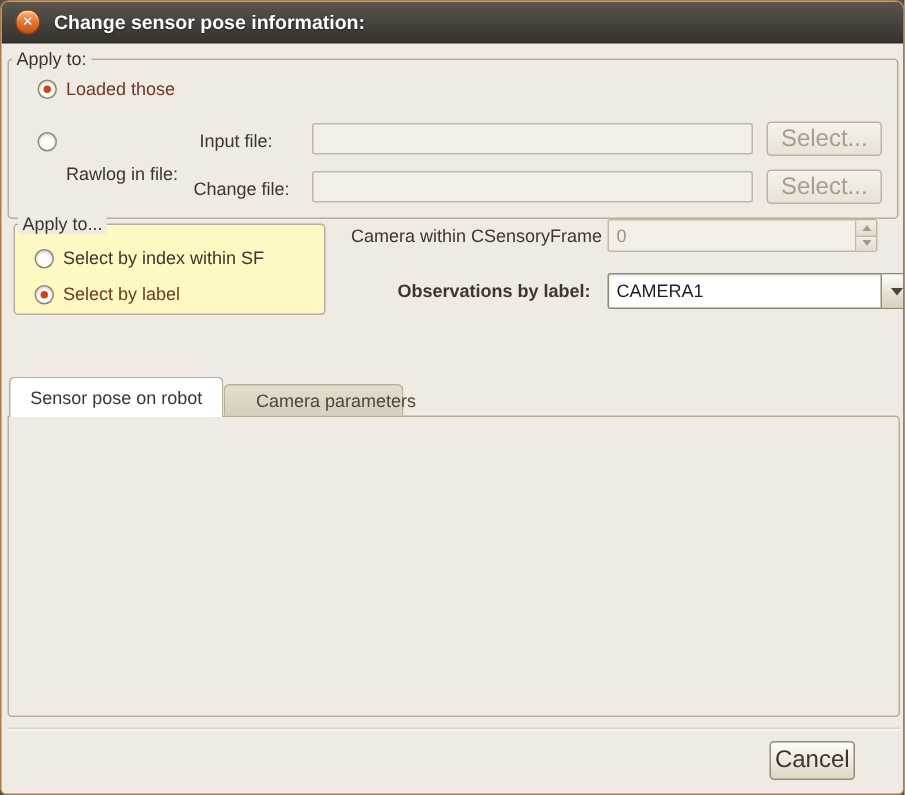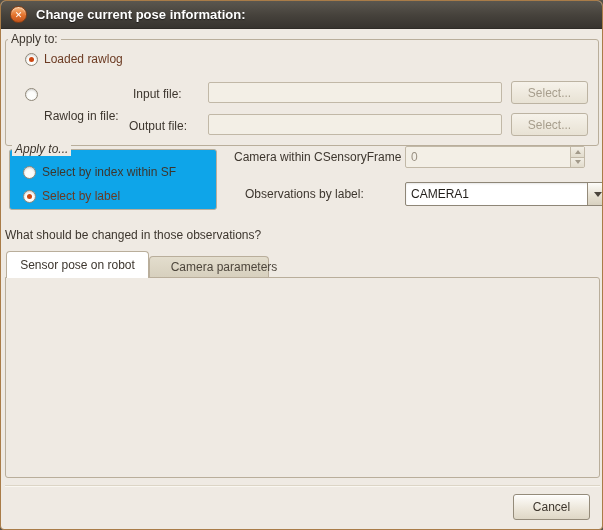--- a/index.html
+++ b/index.html
@@ -42,21 +42,21 @@
   }
   
   .gb {
     position: absolute;
     border: 1px solid #b9ae9b; border-radius: 3px;
   }
   .gb-label {
     position: absolute; top: -8px; left: 2px;
     background: #efeae3; padding: 0 3px; white-space: nowrap;
   }
-  .gb2 { background: #0ea5e9; font-style: italic; }
+  .gb2 { background: #fef9c3; }
   .gb2 .gb-label { background: #efeae3; }
   
   .lbl { position: absolute; white-space: nowrap; }
   .lbl-r { text-align: left; }
   .sel-label { color: #6b3a22; }
   
   .radio {
     position: absolute; width: 13px; height: 13px; border-radius: 50%;
     background: #fdfdfb; border: 1px solid #8e8677;
     box-shadow: inset 0 1px 2px rgba(0,0,0,.18);
@@ -80,21 +80,21 @@
     box-shadow: inset 0 1px 2px rgba(0,0,0,.12);
   }
   .txt:disabled, .txt.disabled {
     background: #f3efe6; border-color: #c1b8a7; color: #9a9183;
     box-shadow: none;
   }
   
   .btn {
     position: absolute;
     display: flex; align-items: center; justify-content: center;
-    font-size: 12px; color: #3d362d; white-space: nowrap;
+    font-size: 16px; color: #3d362d; white-space: nowrap;
     background: linear-gradient(#fefdfb, #ebe5d8 60%, #ded7c6);
     border: 1px solid #948b7a; border-radius: 3px;
     box-shadow: inset 0 1px 0 rgba(255,255,255,.8);
     cursor: default;
   }
   .btn.disabled {
     color: #a79e8d;
     background: linear-gradient(#f6f2ea, #e8e2d4);
     border-color: #bcb3a2; box-shadow: none;
   }
@@ -169,40 +169,40 @@
 </style>
 </head>
 <body>
 
 <div class="window">
 
   <div class="titlebar">
     <div class="close-btn">
       <span>✕</span>
     </div>
-    <div class="title-text">Change current pose information:</div>
+    <div class="title-text">Change sensor pose information:</div>
   </div>
 
   <div class="gb" style="left:4px; top:38px; width:594px; height:107px;">
     <span class="gb-label">Apply to:</span>
   </div>
 
   <div class="radio sel" style="left:24px; top:52px;"></div>
-  <span class="lbl sel-label" style="left:43px; top:51px;">Loaded rawlog</span>
+  <span class="lbl sel-label" style="left:43px; top:51px;">Loaded those</span>
 
   <div class="radio" style="left:24px; top:87px;"></div>
   <span class="lbl" style="left:43px; top:86px;margin-top:22px;">Rawlog in file:</span>
 
   <span class="lbl lbl-r" style="left:132px; top:86px; width:68px;">Input file:</span>
   <input class="txt" disabled="" style="left: 207px; top: 81px; width: 294px;" value="">
   <div class="btn disabled" style="left:510px; top:80px; width:77px; height:23px;">
     <span>Select...</span>
   </div>
 
-  <span class="lbl lbl-r" style="left:128px; top:118px; width:72px;">Output file:</span>
+  <span class="lbl lbl-r" style="left:128px; top:118px; width:72px;">Change file:</span>
   <input class="txt" disabled="" style="left: 207px; top: 113px; width: 294px;" value="">
   <div class="btn disabled" style="left:510px; top:112px; width:77px; height:23px;">
     <span>Select...</span>
   </div>
 
   <div class="gb gb2" style="left:8px; top:148px; width:208px; height:61px;">
     <span class="gb-label">Apply to...</span>
   </div>
 
   <div class="radio" style="left:22px; top:165px;"></div>
@@ -217,29 +217,28 @@
     <div class="spin-btns">
       <div class="spin-half">
           <i class="tri-up"></i>
         </div>
       <div class="spin-half">
           <i class="tri-down"></i>
         </div>
     </div>
   </div>
 
-  <span class="lbl" style="left:244px; top:186px;">Observations by label:</span>
+  <span class="lbl" style="left:264px; top:186px;font-weight:bold;">Observations by label:</span>
   <div class="combo" style="left:404px; top:181px; width:204px;">
     <div class="combo-value">CAMERA1</div>
     <div class="combo-btn">
         <i class="combo-tri"></i>
       </div>
   </div>
 
-  <span class="lbl" style="left:4px; top:227px;">What should be changed in those observations?</span>
 
   <div class="tab-active" style="left:5px; top:250px; width:143px; height:27px;">
     <span>Sensor pose on robot</span>
   </div>
   <div class="tab-inactive" style="left:148px; top:255px; width:120px; height:21px;padding-left:30px;">
     <span>Camera parameters</span>
   </div>
   <div class="panel" style="left:4px; top:276px; width:595px; height:201px;"></div>
 
   <span class="lbl" style="left:33px; top:287px;">3D position:</span>
@@ -270,17 +269,17 @@
   <span class="lbl" style="left:34px; top:413px;">Change X,Y,Z only</span>
 
   <div class="btn" style="left:13px; top:441px; width:141px; height:24px;">
     <span>Get current values...</span>
   </div>
   <div class="btn" style="left:167px; top:441px; width:421px; height:24px;">
     <span>Apply changes...</span>
   </div>
 
   <div class="divider" style="top:484px;"></div>
-  <div class="btn" style="left:512px; top:493px; width:77px; height:26px;">
+  <div class="btn" style="left:512px; top:493px; width:57px; height:26px;">
     <span>Cancel</span>
   </div>
 
 </div>
 
 </body></html>

